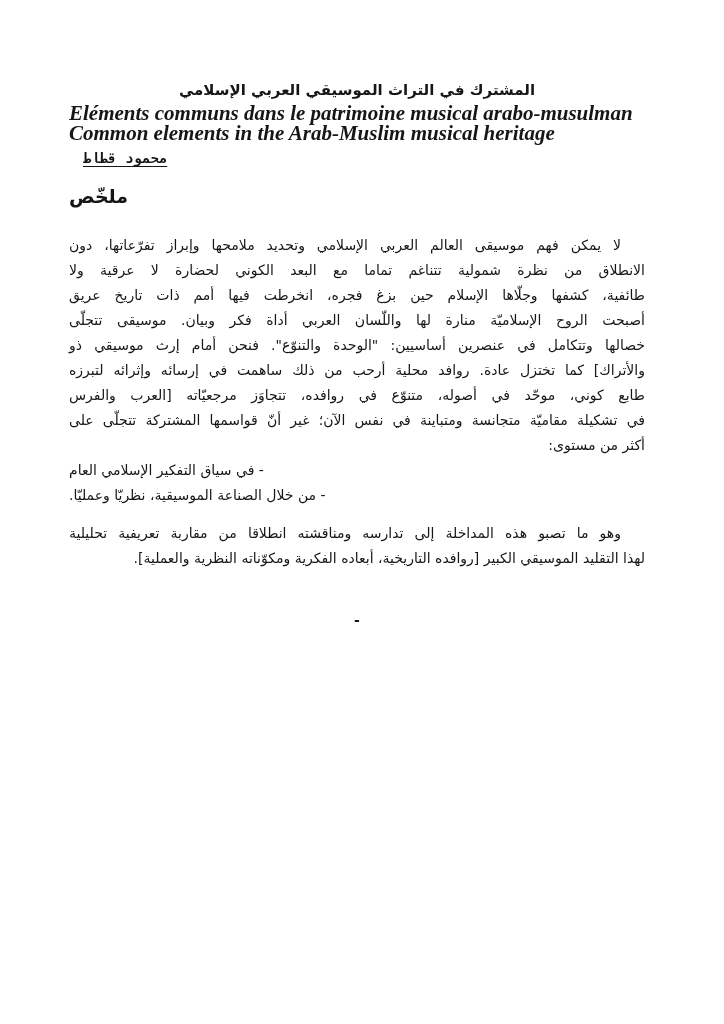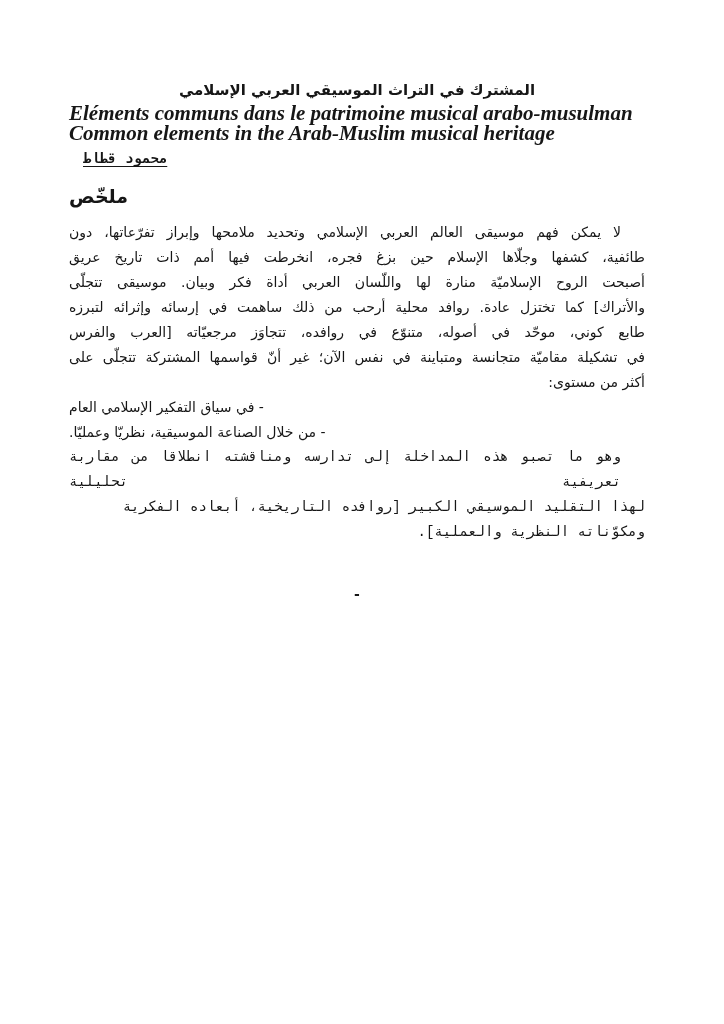--- a/index.html
+++ b/index.html
@@ -47,25 +47,25 @@
   .abstract-heading {
     direction: rtl;
     text-align: left;
     font-weight: bold;
     font-size: 19px;
     line-height: 26px;
     margin-top: 14px;
   }
   .para {
     direction: rtl;
-    margin-top: 11px;
+    margin-top: 24px;
     font-size: 14px;
     line-height: 25px;
   }
-  .para2 { margin-top: 0; font-family: Liberation Mono, monospace; }
+  .para2 { margin-top: 13px; }
   .body-line {
     text-align: justify;
     text-align-last: justify;
   }
   .body-line.last-line {
     text-align: right;
     text-align-last: right;
   }
   .first-indent { padding-right: 24px; }
   .bullets {
@@ -94,22 +94,24 @@
 
   <div class="title-latin first">Eléments communs dans le patrimoine musical arabo-musulman</div>
   <div class="title-latin">Common elements in the Arab-Muslim musical heritage</div>
 
   <div class="author"><span>محمود قطاط</span></div>
 
   <div class="abstract-heading">ملخّص</div>
 
   <div class="para">
     <div class="body-line first-indent">لا يمكن فهم موسيقى العالم العربي الإسلامي وتحديد ملامحها وإبراز تفرّعاتها، دون</div>
+    <div class="body-line">الانطلاق من نظرة شمولية تتناغم تماما مع البعد الكوني لحضارة لا عرقية ولا</div>
     <div class="body-line">طائفية، كشفها وجلّاها الإسلام حين بزغ فجره، انخرطت فيها أمم ذات تاريخ عريق</div>
     <div class="body-line">أصبحت الروح الإسلاميّة منارة لها واللّسان العربي أداة فكر وبيان. موسيقى تتجلّى</div>
+    <div class="body-line">خصالها وتتكامل في عنصرين أساسيين: "الوحدة والتنوّع". فنحن أمام إرث موسيقي ذو</div>
     <div class="body-line">والأتراك] كما تختزل عادة. روافد محلية أرحب من ذلك ساهمت في إرسائه وإثرائه لتبرزه</div>
     <div class="body-line">طابع كوني، موحّد في أصوله، متنوّع في روافده، تتجاوَز مرجعيّاته [العرب والفرس</div>
     <div class="body-line">في تشكيلة مقاميّة متجانسة ومتباينة في نفس الآن؛ غير أنّ قواسمها المشتركة تتجلّى على</div>
     <div class="body-line last-line">أكثر من مستوى:</div>
   </div>
 
   <div class="bullets">
     <div class="bullet-item">- في سياق التفكير الإسلامي العام</div>
     <div class="bullet-item">- من خلال الصناعة الموسيقية، نظريّا وعمليّا.</div>
   </div>

